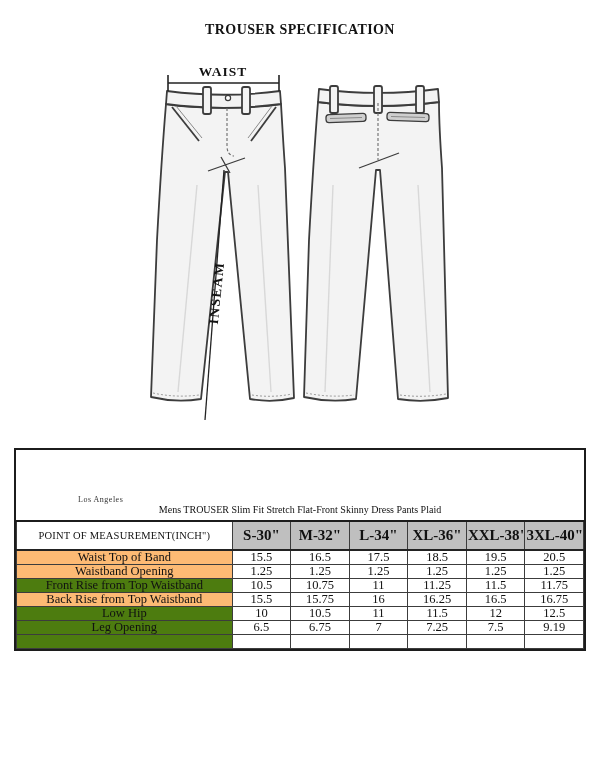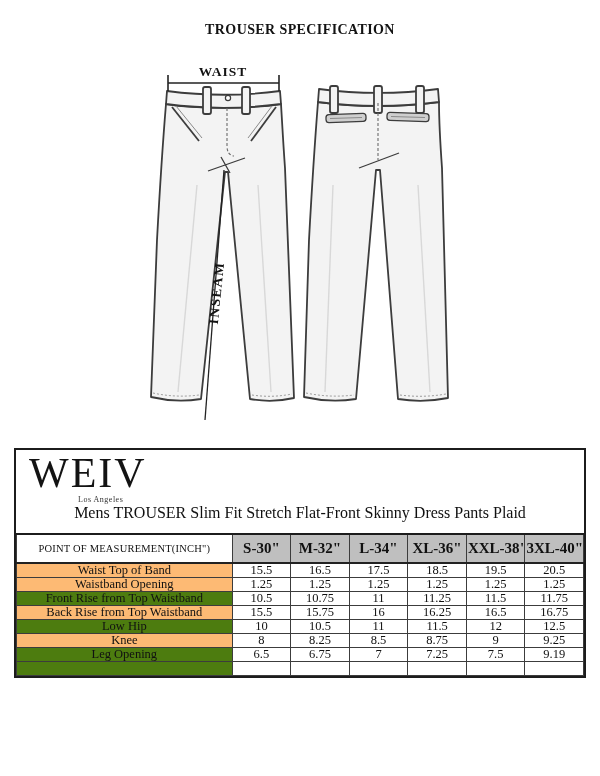--- a/index.html
+++ b/index.html
@@ -20,21 +20,21 @@
   }
   .logo-row{position:relative;height:52px;}
   .brand{
     position:absolute;left:13px;top:2px;font-size:42px;line-height:1;
     letter-spacing:2px;color:#131313;font-weight:400;
   }
   .brand-sub{
     position:absolute;left:62px;top:45px;font-size:8px;letter-spacing:.5px;color:#333;
   }
   .product-title{
-    text-align:center;font-size:16px;padding:2px 0 11px 0;color:#101010;
+    text-align:center;font-size:10px;padding:2px 0 5px 0;color:#101010;
   }
   table.spec{
     width:100%;border-collapse:collapse;table-layout:fixed;
     border-top:2px solid #1c1c1c;
   }
   table.spec th, table.spec td{
     border:1px solid #3c3c3c;text-align:center;vertical-align:middle;
     overflow:hidden;white-space:nowrap;
   }
   tr.header-row{height:29px;}
@@ -140,21 +140,20 @@
     <line x1="168" y1="75" x2="168" y2="91"></line>
     <line x1="279" y1="75" x2="279" y2="91"></line>
     <line x1="224" y1="170" x2="205" y2="420" stroke-width="1.3"></line>
   </g>
   <text x="223" y="76" text-anchor="middle" font-family="Liberation Serif, serif" font-size="13.5" font-weight="bold" letter-spacing="1" fill="#131313" stroke="none">WAIST</text>
   <text x="217" y="297" text-anchor="middle" transform="rotate(-84 217 293)" font-family="Liberation Serif, serif" font-size="13.5" font-weight="bold" letter-spacing="1.5" fill="#131313" stroke="none">INSEAM</text>
 </svg>
 
 <div class="sheet">
   <div class="logo-row">
-    <div class="brand">WEIV</div>
     <div class="brand-sub">Los Angeles</div>
   </div>
   <div class="product-title">Mens TROUSER Slim Fit Stretch Flat-Front Skinny Dress Pants Plaid</div>
   <table class="spec">
     <thead>
       <tr class="header-row">
         <th class="pom-header">POINT OF MEASUREMENT(INCH")</th>
 
       <th class="size-header" style="background: rgb(191, 191, 191);">S-30"</th>
           <th class="size-header" style="background: rgb(191, 191, 191);">M-32"</th>
@@ -205,29 +204,20 @@
         <tr class="data-row">
           <td class="label-cell">Low Hip</td>
           <td class="value-cell">10</td>
           <td class="value-cell">10.5</td>
           <td class="value-cell">11</td>
           <td class="value-cell">11.5</td>
           <td class="value-cell">12</td>
           <td class="value-cell">12.5</td>
         </tr>
         <tr class="data-row">
-          <td class="label-cell shaded">Knee</td>
-          <td class="value-cell">8</td>
-          <td class="value-cell">8.25</td>
-          <td class="value-cell">8.5</td>
-          <td class="value-cell">8.75</td>
-          <td class="value-cell">9</td>
-          <td class="value-cell">9.25</td>
-        </tr>
-        <tr class="data-row">
           <td class="label-cell">Leg Opening</td>
           <td class="value-cell">6.5</td>
           <td class="value-cell">6.75</td>
           <td class="value-cell">7</td>
           <td class="value-cell">7.25</td>
           <td class="value-cell">7.5</td>
           <td class="value-cell">9.19</td>
         </tr>
         <tr class="empty-row">
           <td class="label-cell"></td>

